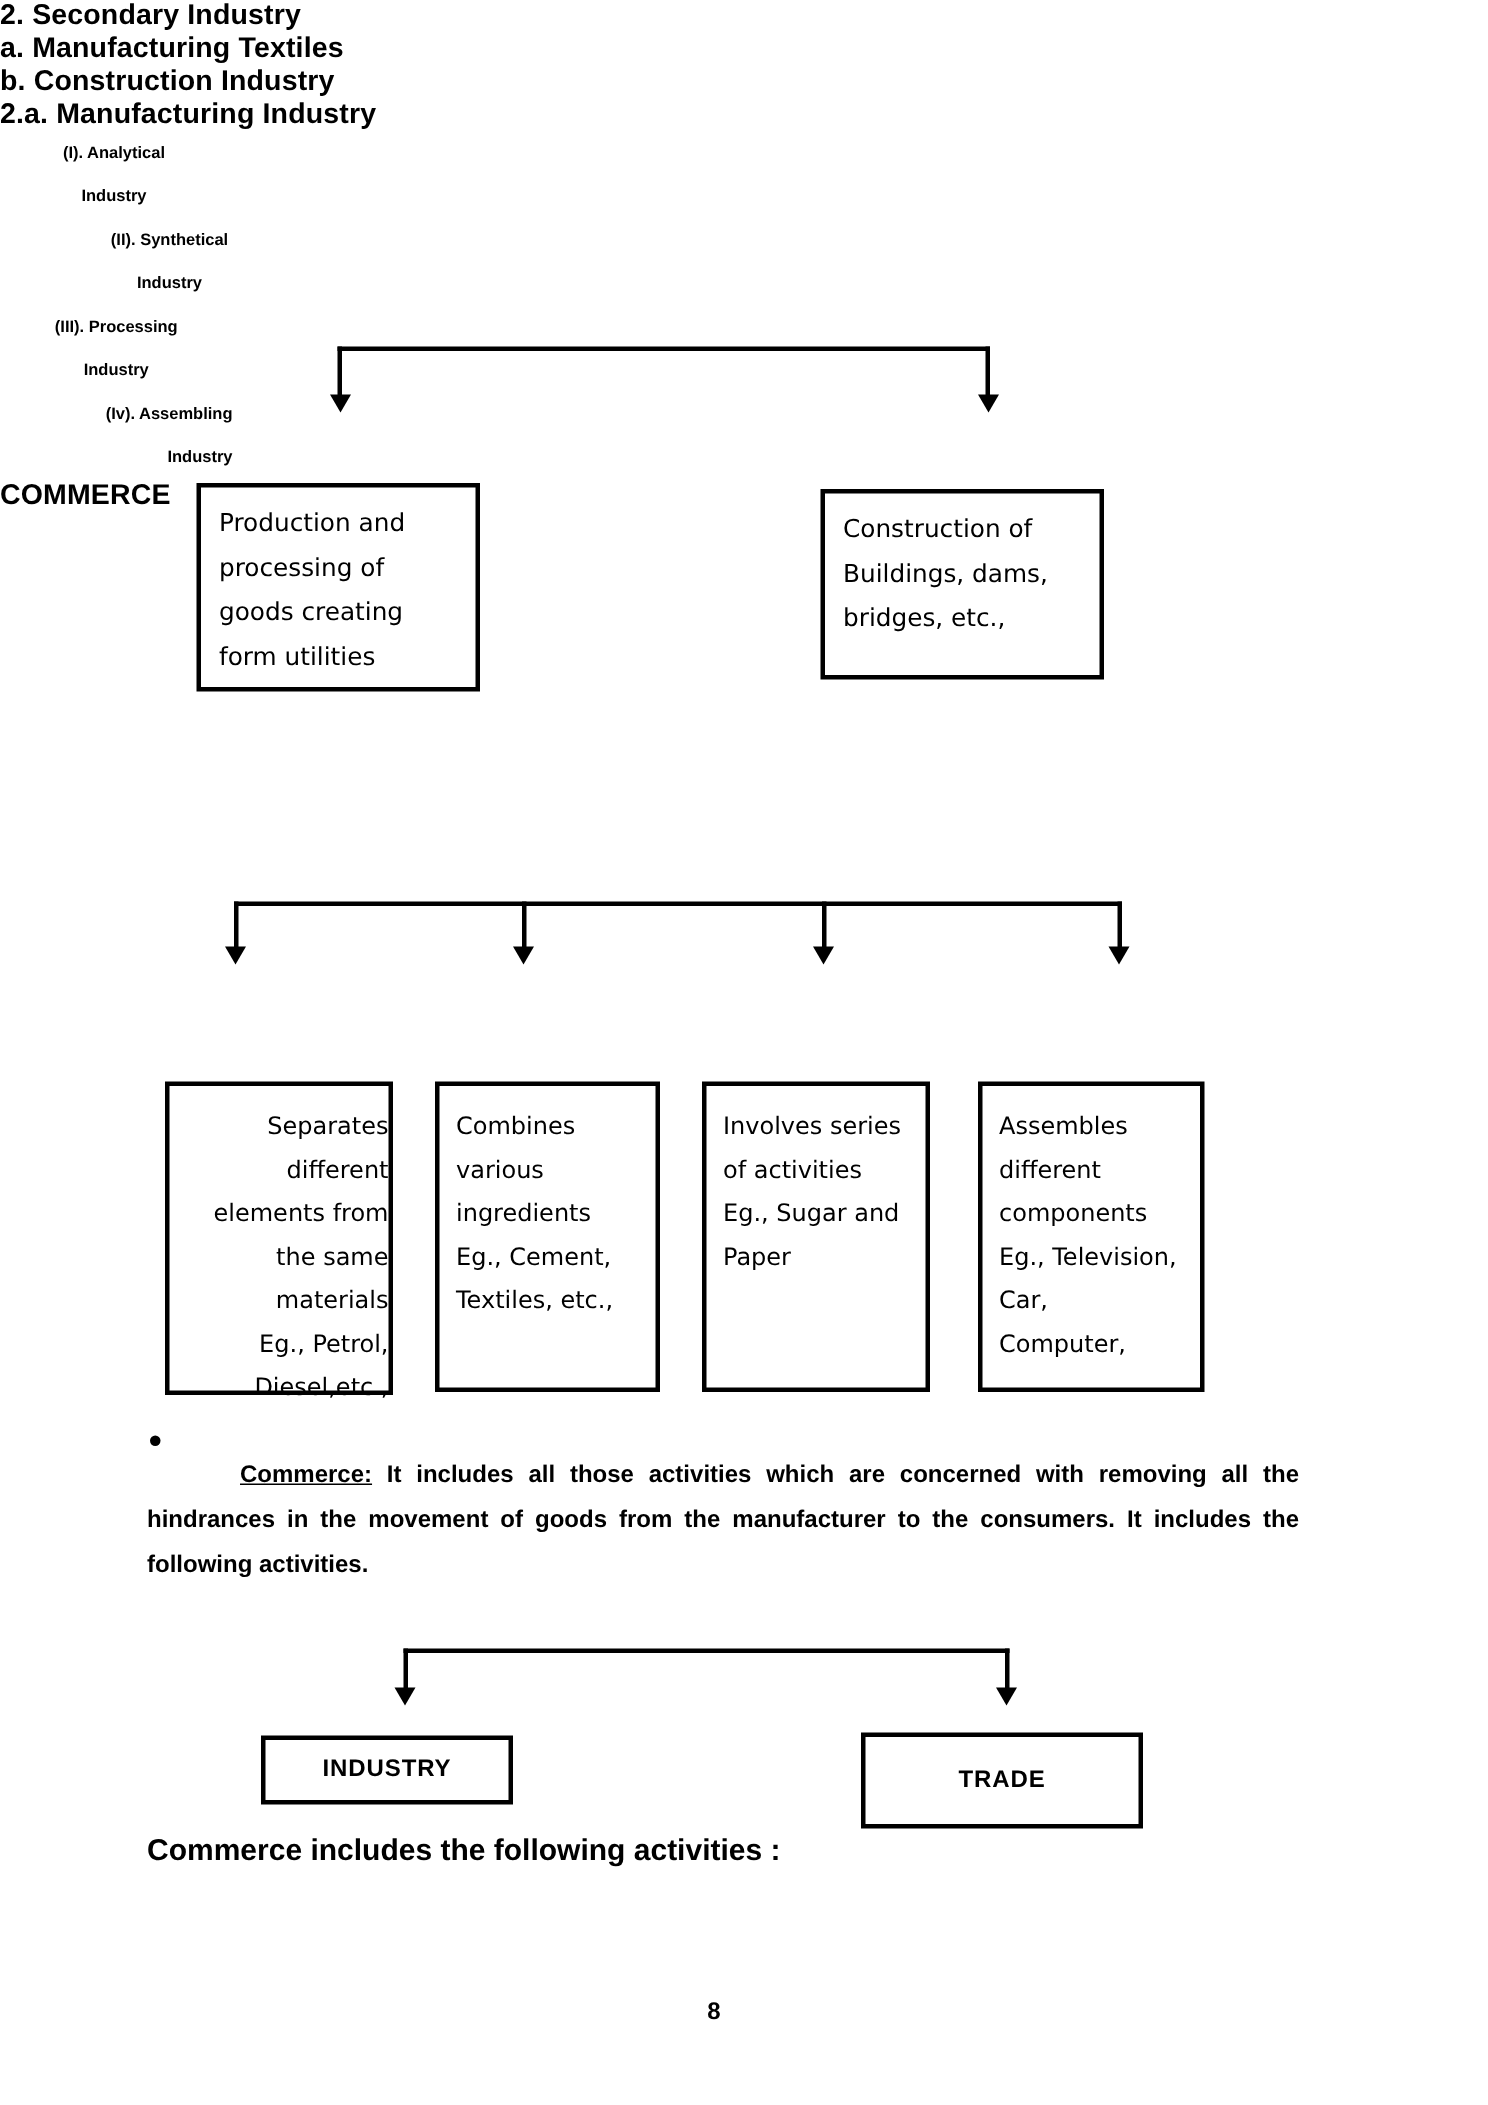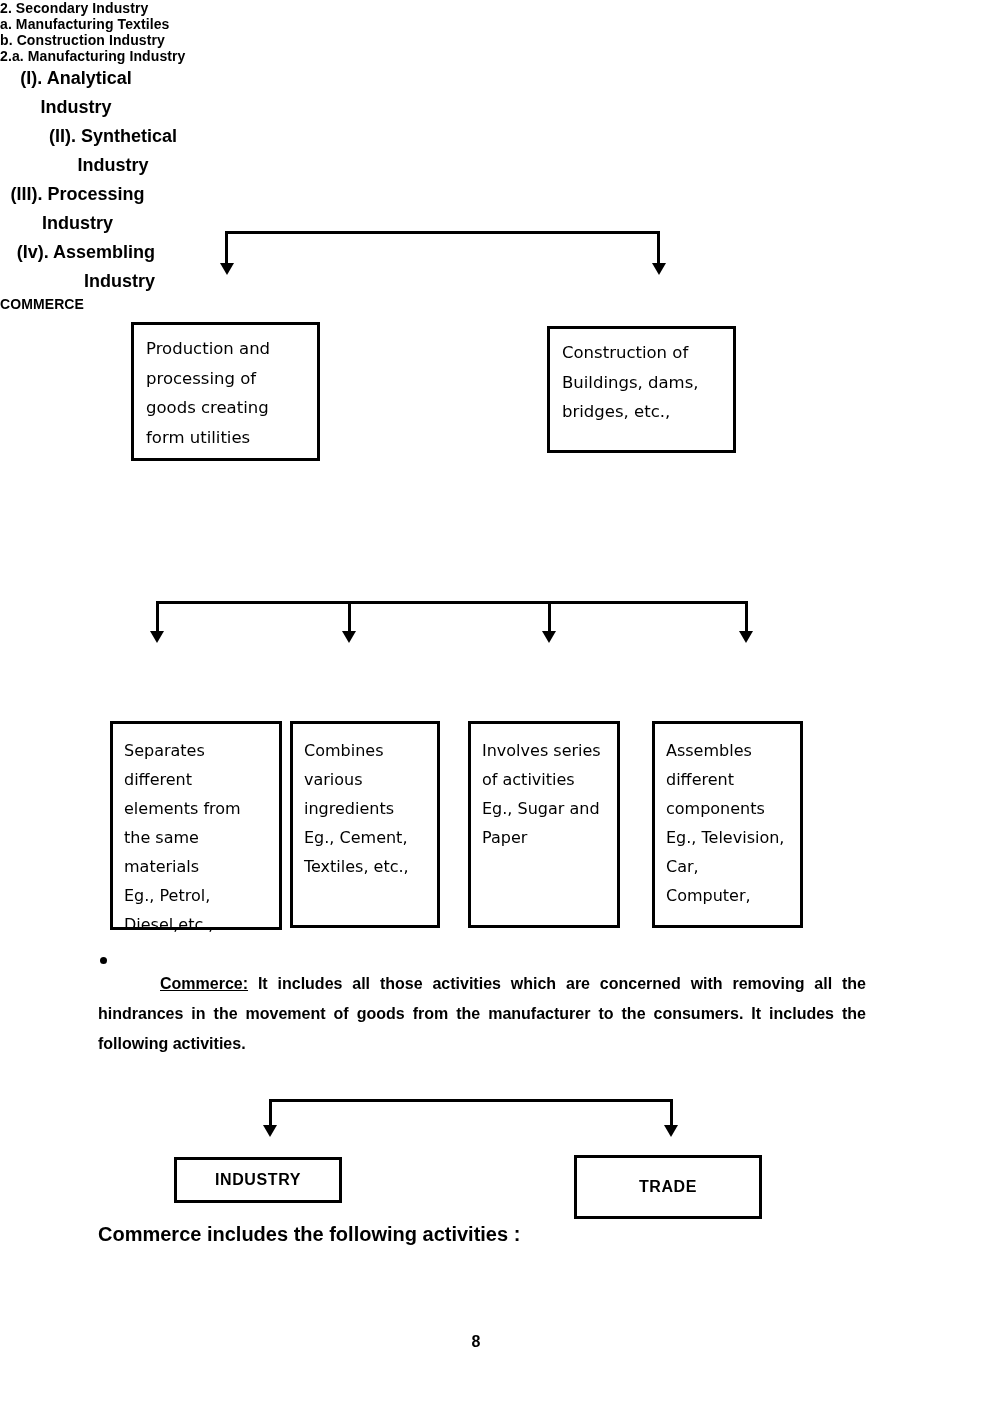--- a/index.html
+++ b/index.html
@@ -17,29 +17,29 @@
   }
   .page {
     position: absolute;
     inset: 0;
     width: 992px;
     height: 1403px;
   }
 
   .heading {
     font-weight: bold;
-    font-size: 14px;
+    font-size: 19px;
     letter-spacing: 0.1px;
     white-space: nowrap;
     font-family: "Liberation Sans", sans-serif;
   }
 
   .branch-label {
     font-weight: bold;
-    font-size: 18px;
+    font-size: 11px;
     line-height: 29px;
     text-align: center;
     white-space: nowrap;
     font-family: "Liberation Sans", sans-serif;
   }
 
   .card {
     position: absolute;
     border: 3px solid #000000;
     box-sizing: border-box;
@@ -186,21 +186,21 @@
   <div class="branch-label" style="left:470px; top:655px; width:155px;">
     <div>(III). Processing</div>
     <div>Industry</div>
   </div>
 
   <div class="branch-label" style="left:650px; top:655px; width:155px;text-align:right;">
     <div>(Iv). Assembling</div>
     <div>Industry</div>
   </div>
 
-  <div class="card" style="left:110px; top:721px; width:172px; height:209px;">
+  <div class="card" style="left:110px; top:721px; width:152px; height:209px;text-align:right;">
     <div class="card-text card-small">Separates
 different
 elements from
 the same
 materials
 Eg., Petrol,
 Diesel,etc.,</div>
   </div>
 
   <div class="card" style="left:290px; top:721px; width:150px; height:207px;">

